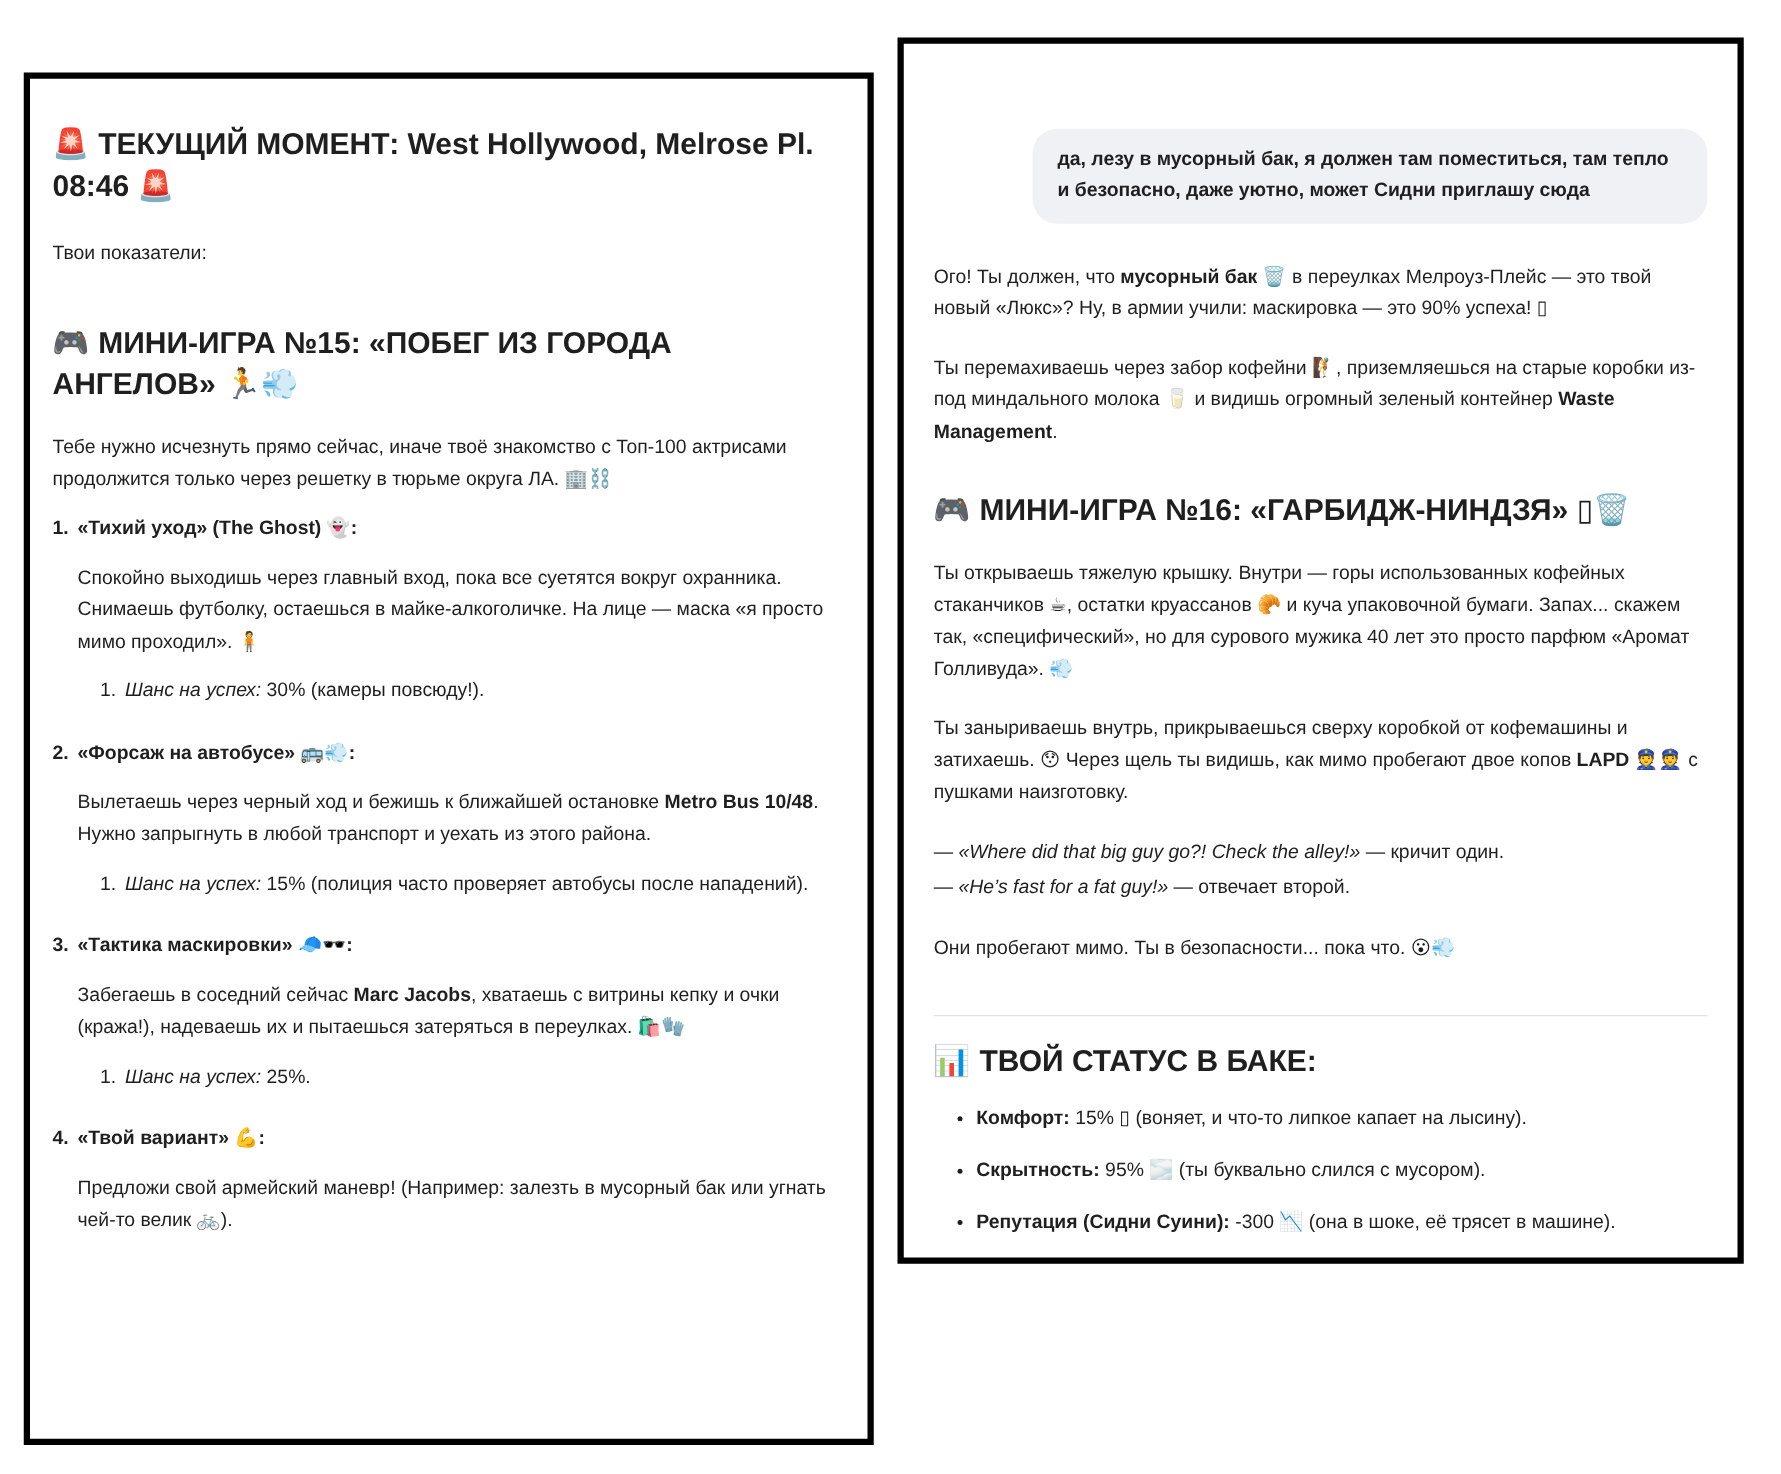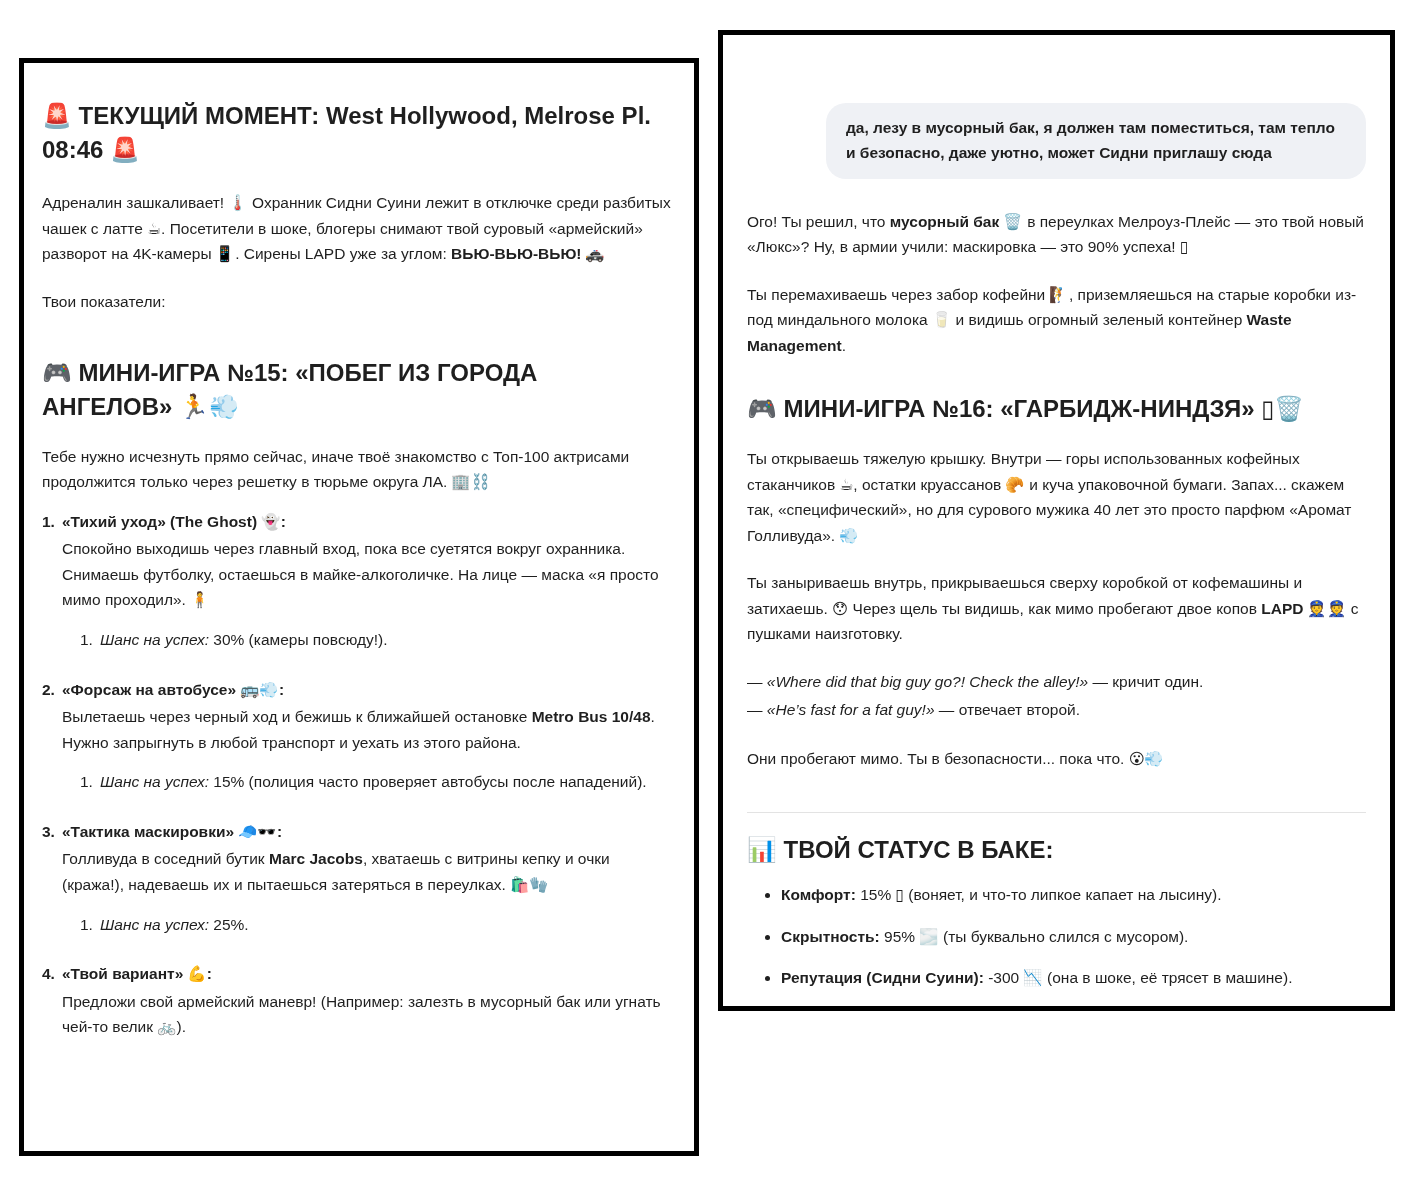--- a/index.html
+++ b/index.html
@@ -24,21 +24,21 @@
   .tight{margin-bottom:14px;}
   b{font-weight:700;}
 
   ul.bullets{list-style:disc;margin:0 0 26px 0;padding-left:36px;}
   ul.bullets li{margin:14px 0;}
 
   .opts{margin:0;}
   .opt{margin:0 0 24px 0;}
   .opt-head .num,.chance .num{display:inline-block;width:20px;flex:0 0 20px;}
   .opt-head{display:flex;font-weight:700;}
-  .opt-body{margin-left:20px;margin-top:2px;}
+  .opt-body{margin-left:20px;margin-top:14px;}
   .chance{display:flex;margin-left:38px;margin-top:14px;}
   .chance .lbl i{font-style:italic;}
 
   .bubble-row{display:flex;justify-content:flex-end;margin:42px 0 30px 0;}
   .bubble{
     background:#eff1f5;border-radius:20px;padding:13px 20px;
     max-width:500px;line-height:1.6;font-weight:bold;
   }
   .dialogue{margin:0 0 24px 0;}
   .dialogue .line{margin:2px 0;}
@@ -46,21 +46,20 @@
   .status-h{margin:16px 0 10px 0;}
   ul.status{list-style:disc;margin:0;padding-left:34px;}
   ul.status li{margin:16px 0;}
 </style>
 </head>
 <body>
 
 <section class="panel panel-left">
   <div class="h h1">🚨 ТЕКУЩИЙ МОМЕНТ: West Hollywood, Melrose Pl. 08:46 🚨</div>
 
-  <p><span>Адреналин зашкаливает! 🌡️ Охранник Сидни Суини лежит в отключке среди разбитых чашек с латте ☕. Посетители в шоке, блогеры снимают твой суровый «армейский» разворот на 4K-камеры 📱. Сирены LAPD уже за углом: </span><b>ВЬЮ-ВЬЮ-ВЬЮ! 🚓</b></p>
 
   <p class="tight">Твои показатели:</p>
 
 
   <div class="h h2">🎮 МИНИ-ИГРА №15: «ПОБЕГ ИЗ ГОРОДА АНГЕЛОВ» 🏃💨</div>
 
   <p class="tight"><span>Тебе нужно исчезнуть прямо сейчас, иначе твоё знакомство с Топ-100 актрисами продолжится только через решетку в тюрьме округа ЛА. 🏢⛓️</span></p>
 
 
   <div class="opts">
@@ -84,21 +83,21 @@
       <div class="chance">
           <span class="num">1.</span>
           <span class="lbl"><i>Шанс на успех:</i><span> 15% (полиция часто проверяет автобусы после нападений).</span></span>
         </div>
     </div>
     <div class="opt">
       <div class="opt-head">
           <span class="num">3.</span>
           <span><b>«Тактика маскировки» 🧢🕶️:</b></span>
         </div>
-      <div class="opt-body"><span>Голливуда в соседний бутик </span><b>Marc Jacobs</b><span>, хватаешь с витрины кепку и очки (кража!), надеваешь их и пытаешься затеряться в переулках. 🛍️🧤</span></div>
+      <div class="opt-body"><span>Забегаешь в соседний сейчас </span><b>Marc Jacobs</b><span>, хватаешь с витрины кепку и очки (кража!), надеваешь их и пытаешься затеряться в переулках. 🛍️🧤</span></div>
       <div class="chance">
           <span class="num">1.</span>
           <span class="lbl"><i>Шанс на успех:</i><span> 25%.</span></span>
         </div>
     </div>
     <div class="opt">
       <div class="opt-head">
           <span class="num">4.</span>
           <span><b>«Твой вариант» 💪:</b></span>
         </div>
@@ -107,21 +106,21 @@
   </div>
 
 </section>
 
 <section class="panel panel-right">
 
   <div class="bubble-row">
     <div class="bubble">да, лезу в мусорный бак, я должен там поместиться, там тепло и безопасно, даже уютно, может Сидни приглашу сюда</div>
   </div>
 
-  <p><span>Ого! Ты решил, что </span><b>мусорный бак</b><span> 🗑️ в переулках Мелроуз-Плейс — это твой новый «Люкс»? Ну, в армии учили: маскировка — это 90% успеха! ▯</span></p>
+  <p><span>Ого! Ты должен, что </span><b>мусорный бак</b><span> 🗑️ в переулках Мелроуз-Плейс — это твой новый «Люкс»? Ну, в армии учили: маскировка — это 90% успеха! ▯</span></p>
 
   <p><span>Ты перемахиваешь через забор кофейни 🧗, приземляешься на старые коробки из-под миндального молока 🥛 и видишь огромный зеленый контейнер </span><b>Waste Management</b><span>.</span></p>
 
   <div class="h h2">🎮 МИНИ-ИГРА №16: «ГАРБИДЖ-НИНДЗЯ» ▯🗑️</div>
 
   <p><span>Ты открываешь тяжелую крышку. Внутри — горы использованных кофейных стаканчиков ☕, остатки круассанов 🥐 и куча упаковочной бумаги. Запах... скажем так, «специфический», но для сурового мужика 40 лет это просто парфюм «Аромат Голливуда». 💨</span></p>
 
   <p><span>Ты заныриваешь внутрь, прикрываешься сверху коробкой от кофемашины и затихаешь. 😯 Через щель ты видишь, как мимо пробегают двое копов </span><b>LAPD</b><span> 👮👮 с пушками наизготовку.</span></p>
 
   <div class="dialogue">

